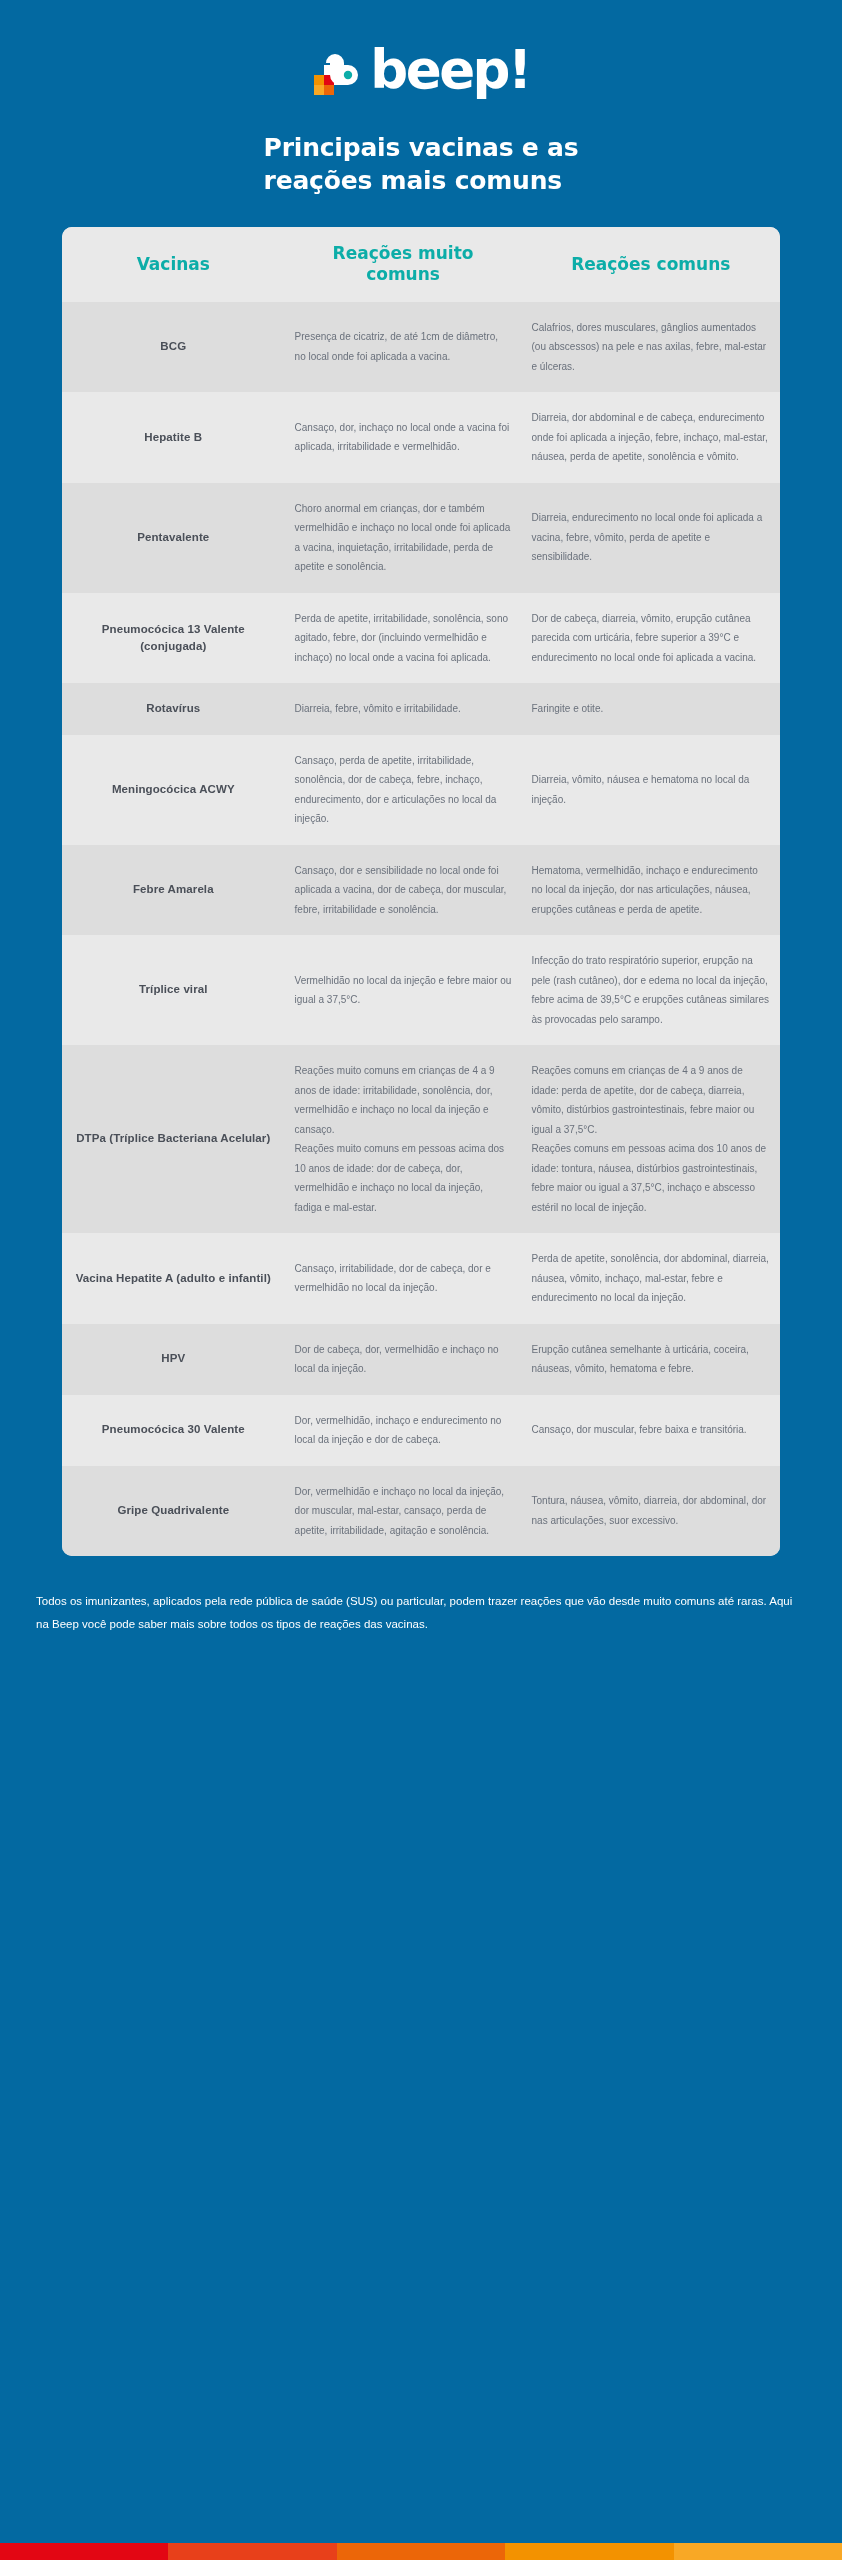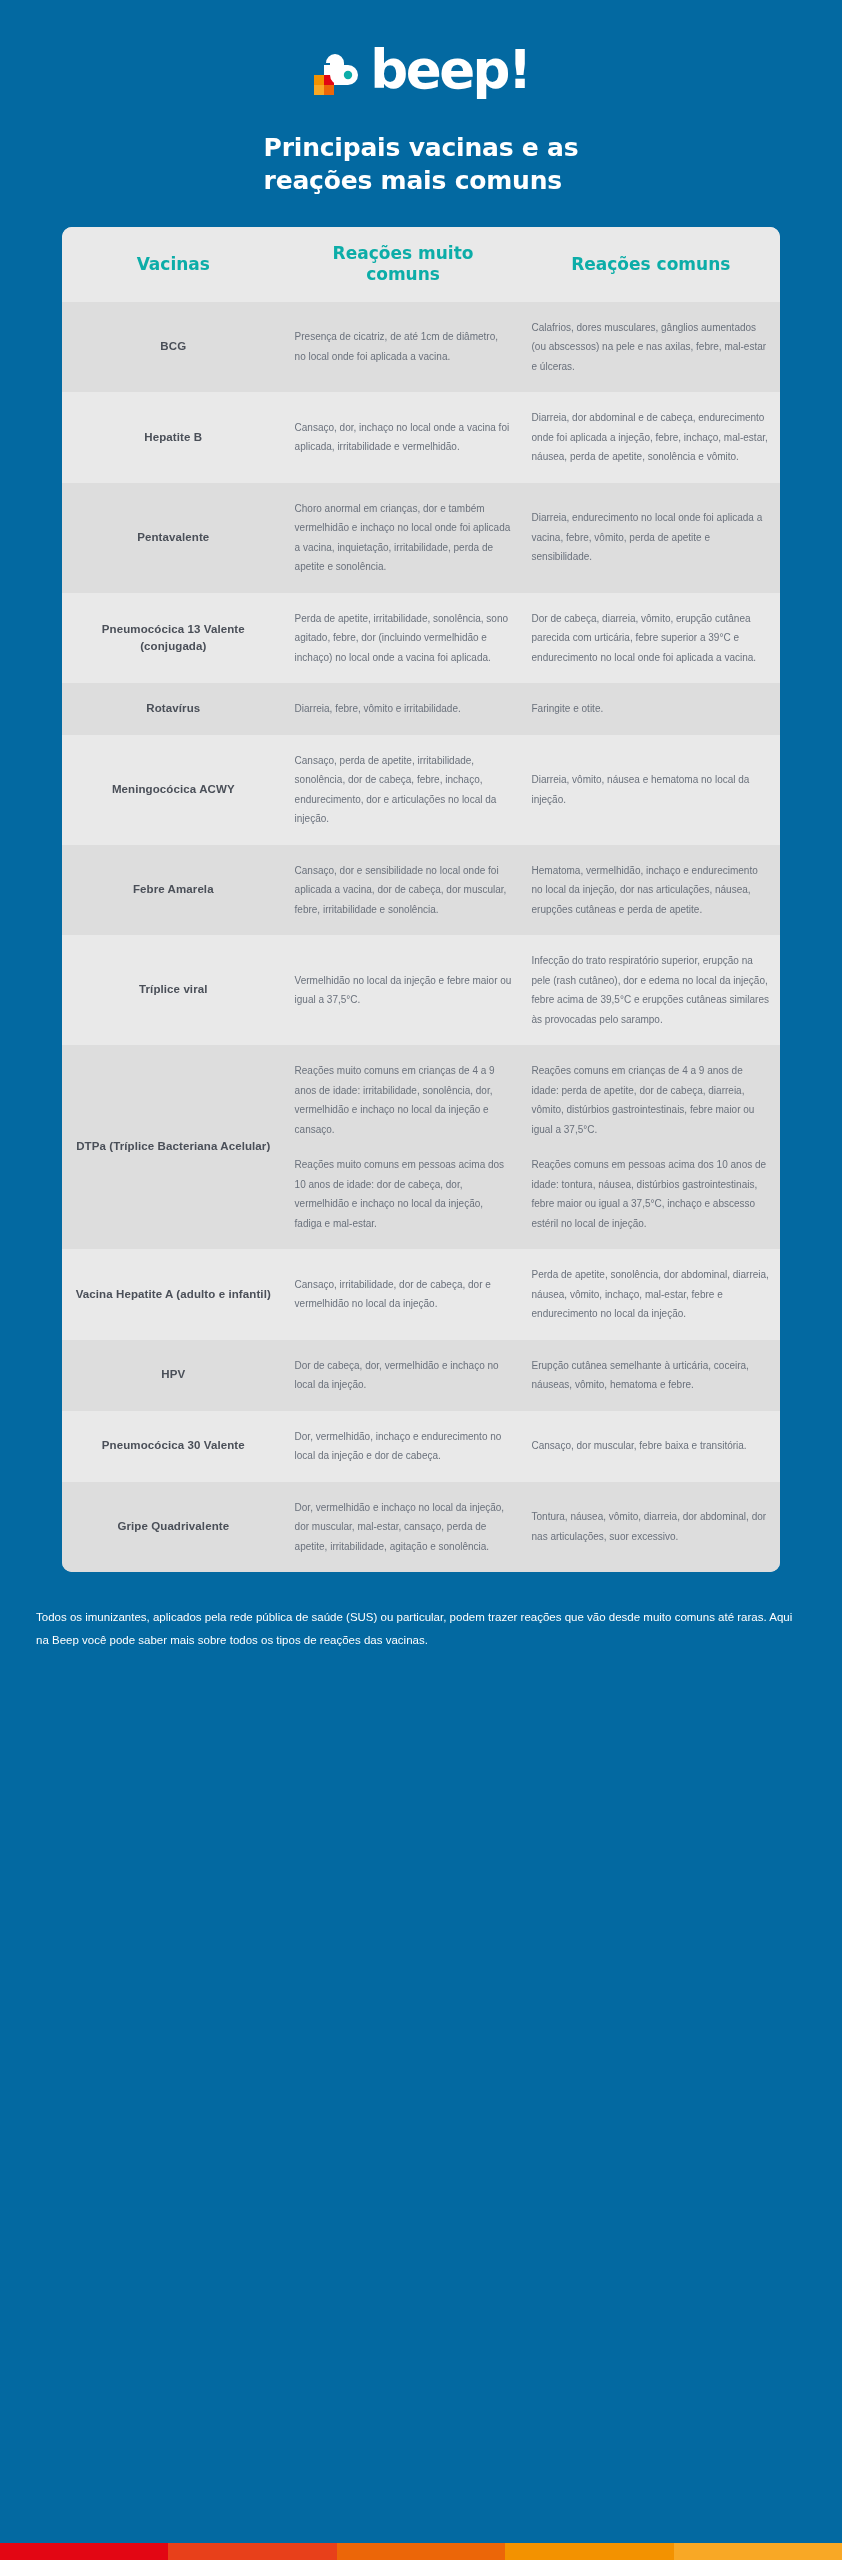--- a/index.html
+++ b/index.html
@@ -115,21 +115,21 @@
   }
 
   td.reaction {
     color: #6a717c;
     font-size: 10px;
     font-weight: 400;
     text-align: left;
     line-height: 1.95;
   }
 
-  td.reaction p + p { margin-top: 16px; }
+  td.reaction p + p { }
 
   
   .footnote {
     margin-top: 34px;
     width: 770px;
     color: #ffffff;
     font-size: 11.5px;
     line-height: 2.0;
     text-align: left;
   }

